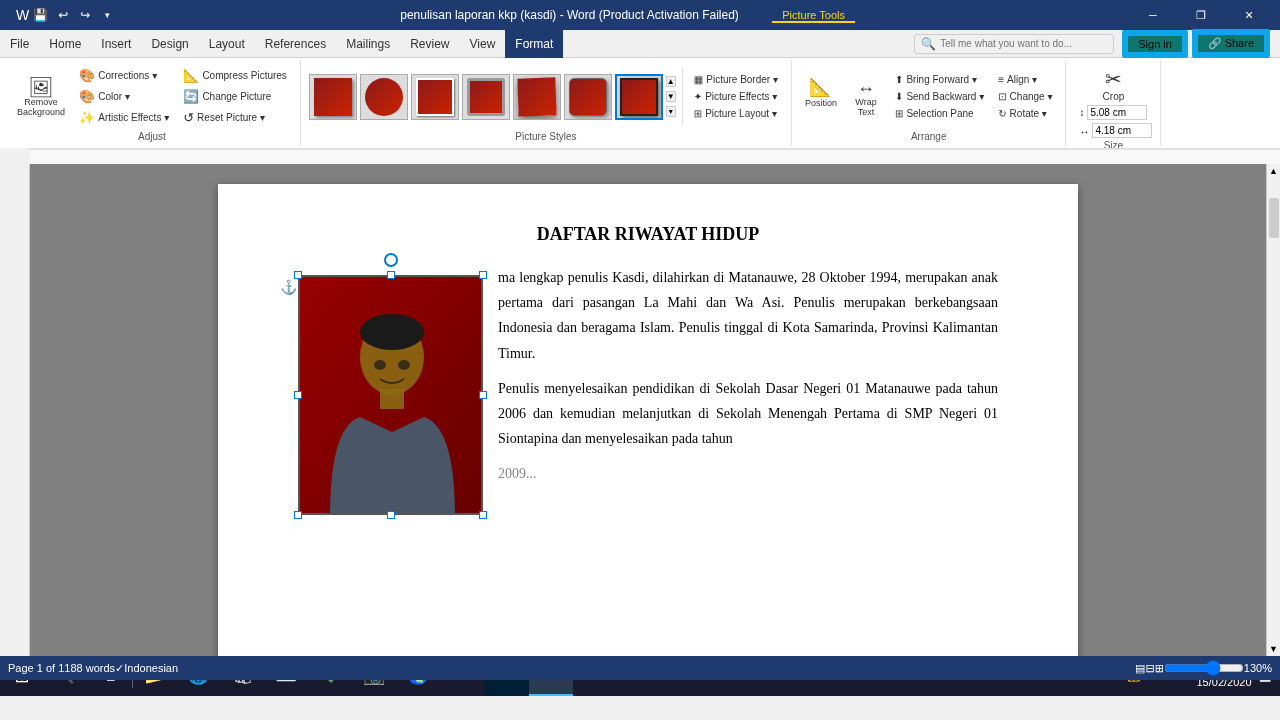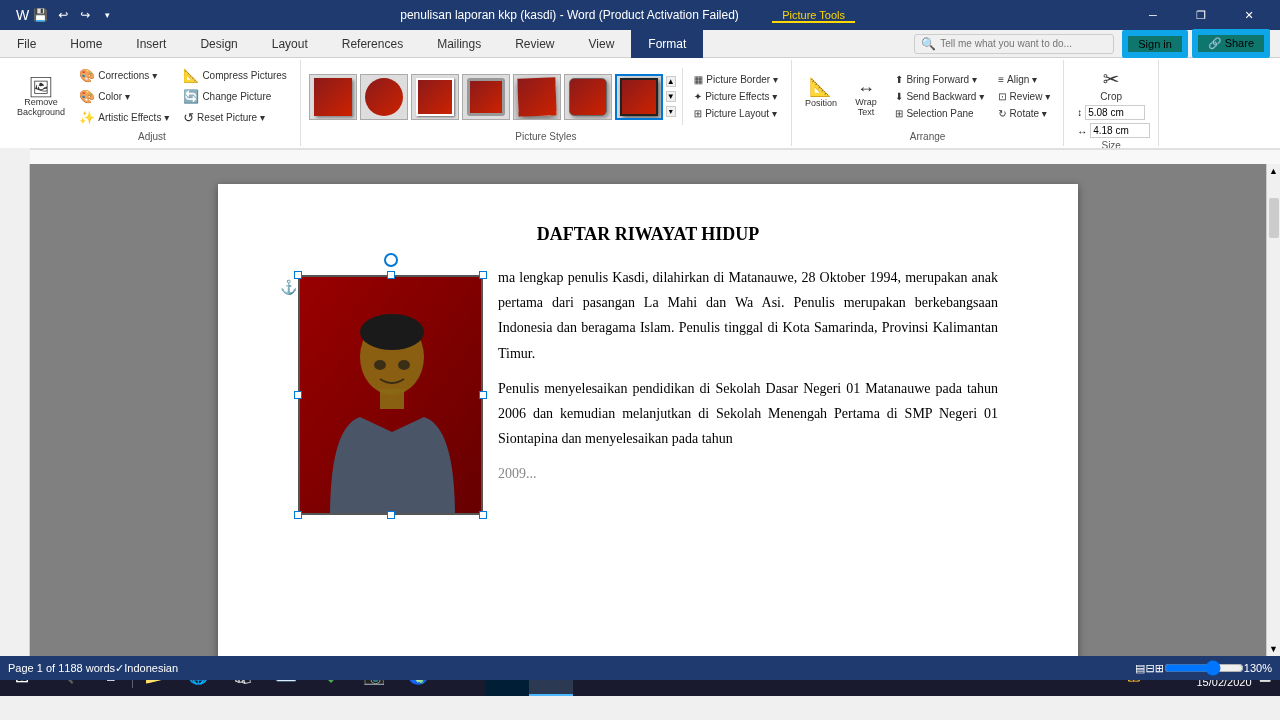--- a/index.html
+++ b/index.html
@@ -99,21 +99,21 @@
       background: #0f766e;
     }
     .menu-row {
       height: 28px;
       display: flex;
       align-items: center;
       background: #f0f0f0;
       border-bottom: 1px solid #d0d0d0;
     }
     .menu-item {
-      padding: 4px 17px;
+      padding: 4px 10px;
       font-size: 12px;
       cursor: pointer;
       height: 28px;
       display: flex;
       align-items: center;
       color: #333;
     }
     .menu-item.active { background: #1e3a6e; color: white; }
 
     
@@ -520,21 +520,21 @@
           <span>Selection Pane</span>
         </div>
       </div>
       <div style="display:flex; flex-direction:column; gap:2px;">
         <div class="ribbon-btn-small">
           <span>≡</span>
           <span>Align ▾</span>
         </div>
         <div class="ribbon-btn-small">
           <span>⊡</span>
-          <span>Review ▾</span>
+          <span>Change ▾</span>
         </div>
         <div class="ribbon-btn-small">
           <span>↻</span>
           <span>Rotate ▾</span>
         </div>
       </div>
     </div>
     <div class="ribbon-group-label">Arrange</div>
   </div>
 

